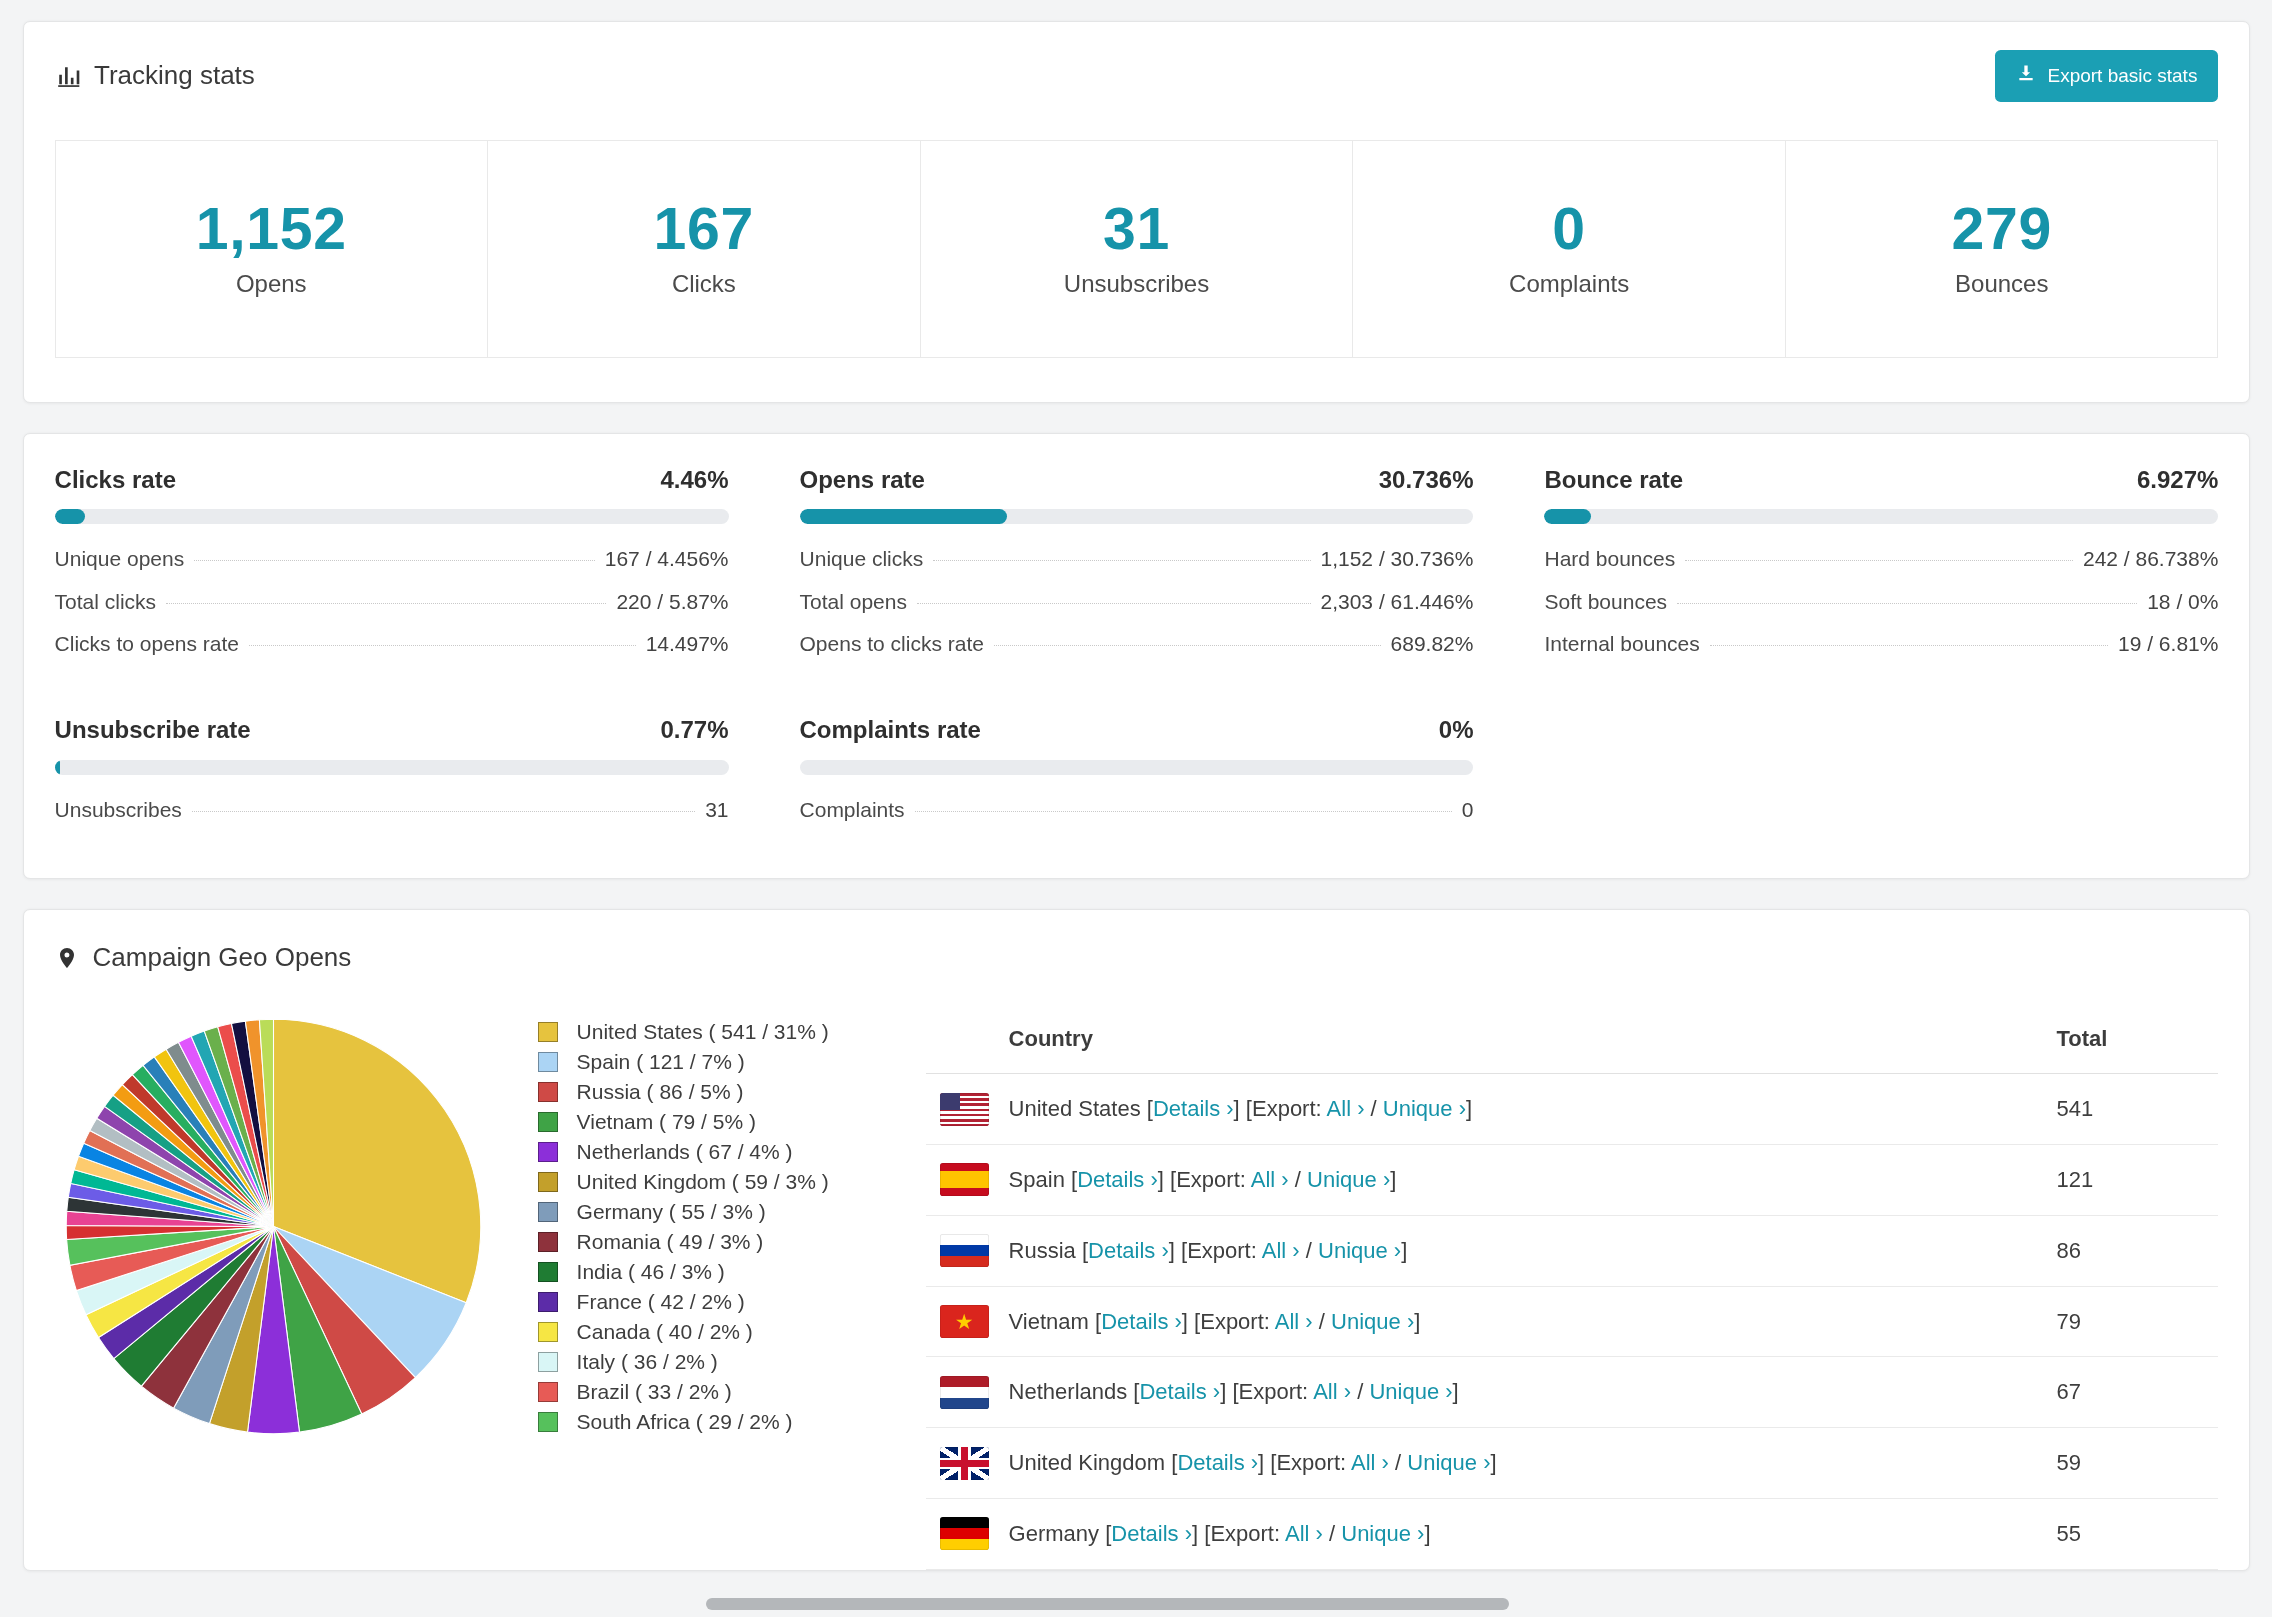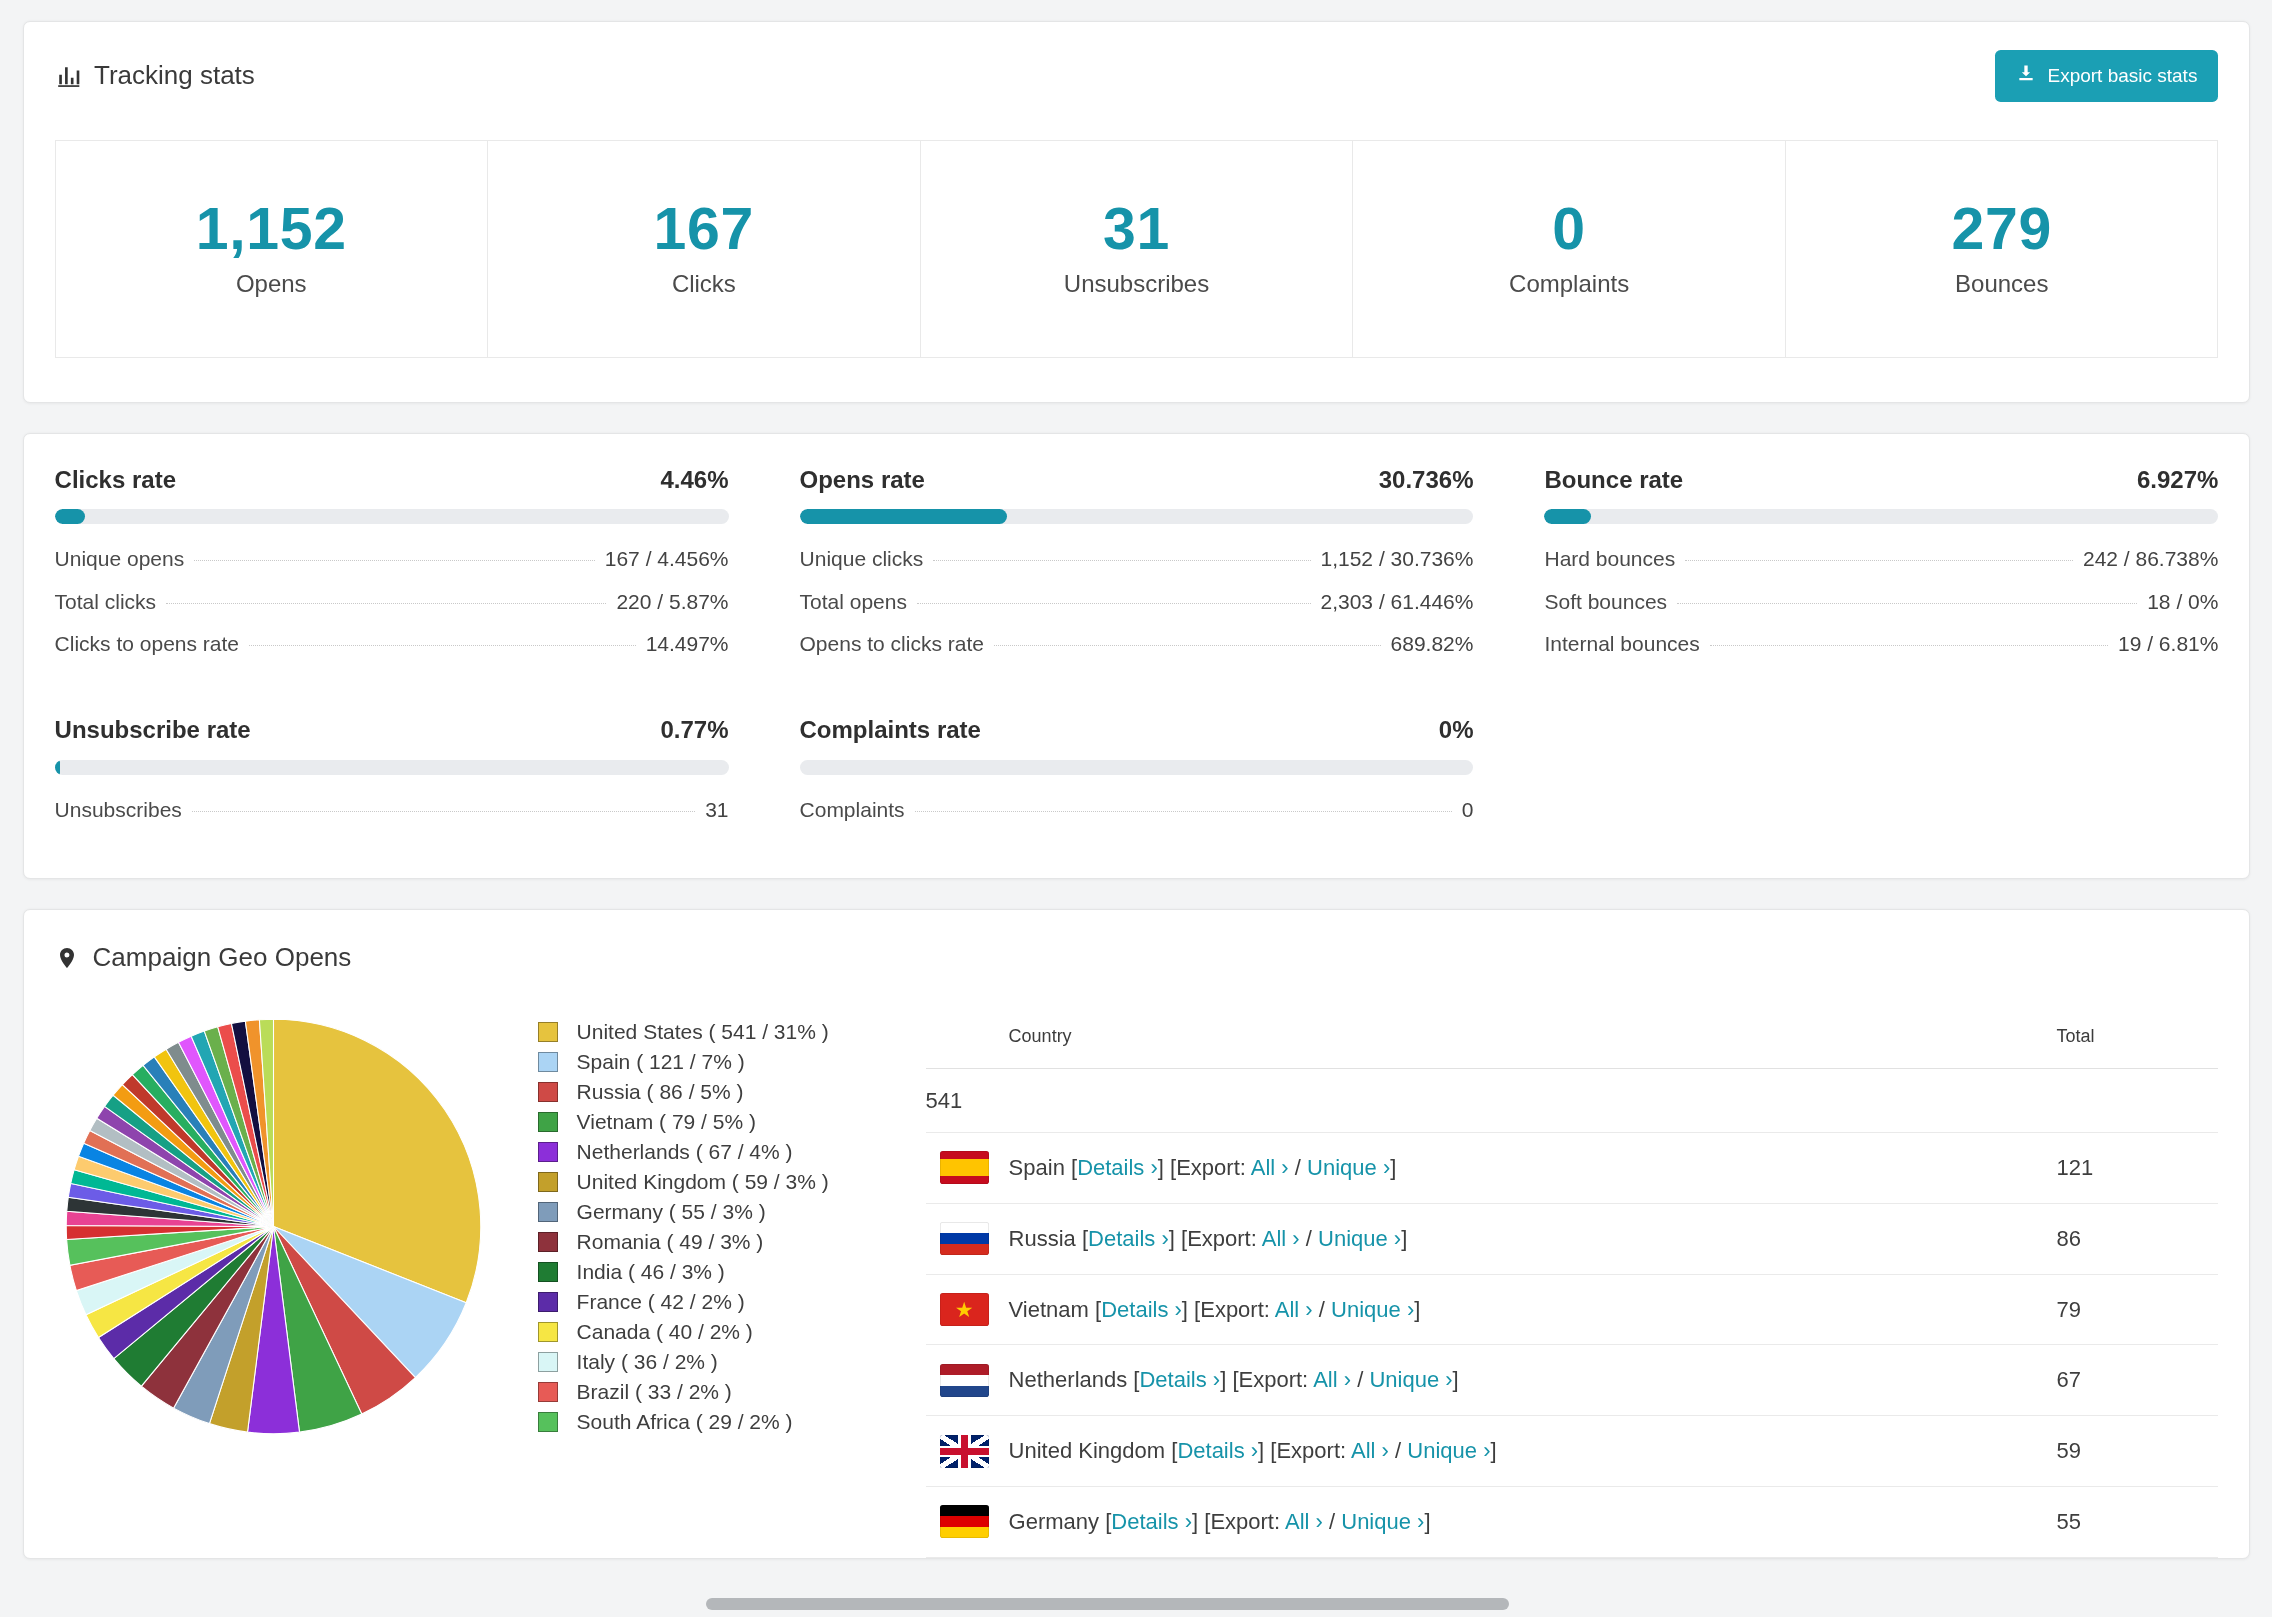--- a/index.html
+++ b/index.html
@@ -62,21 +62,21 @@
   .rate-val { color: #434343; white-space: nowrap; }
 
   
   .geo-card { padding: 32px 31px 0; }
   .geo-content { display: flex; margin-top: 32px; align-items: flex-start; }
   .pie-wrap { width: 452px; padding: 10px 0 0 7px; }
   .legend { margin-left: 31px; width: 339px; padding-top: 11.3px; }
   .legend-item { display: flex; align-items: center; gap: 19px; height: 30px; font-size: 21px; color: #3e3e3e; }
   .swatch { width: 20px; height: 20px; flex: 0 0 auto; border: 0.7px solid rgba(0,0,0,.35); }
   .geo-table { flex: 1; margin-left: 49px; }
-  .thead { display: flex; font-size: 18px; color: #3c3c3c; padding: 21px 0; border-bottom: 0.7px solid #e1e1e1; }
+  .thead { display: flex; font-size: 22px; color: #3c3c3c; padding: 21px 0; border-bottom: 0.7px solid #e1e1e1; font-weight: bold; }
   .th-country { flex: 1; padding-left: 83px; }
   .th-total { width: 162px; }
   .trow { display: flex; align-items: center; border-bottom: 0.7px solid #eaeaea; padding: 18.4px 0; }
   .row-main { flex: 1; display: flex; align-items: center; gap: 20px; padding-left: 14px; font-size: 22px; color: #3e3e3e; }
   .row-total { width: 162px; font-size: 22px; color: #3e3e3e; }
   .tlink { color: #1693a9; text-decoration: none; cursor: pointer; }
   .bracket { color: #3e3e3e; }
 
   
   .flag {
@@ -379,20 +379,28 @@
        <span>South Africa ( 29 / 2% )</span>
      </div>
       </div>
     <div class="geo-table">
       <div class="thead">
         <div class="th-country">Country</div>
         <div class="th-total">Total</div>
       </div>
       <div id="geo-tbody">
           <div class="trow">
+       <div class="row-main">
+         <span class="flag flag-us"></span>
+         <span>
+           <span>United States</span>
+           <span class="bracket">[</span><a class="tlink">Details ›</a><span class="bracket">]</span>
+           <span class="bracket">[Export:</span> <a class="tlink">All ›</a> <span class="bracket">/</span> <a class="tlink">Unique ›</a><span class="bracket">]</span>
+         </span>
+       </div>
        <div class="row-total">541</div>
      </div>
           <div class="trow">
        <div class="row-main">
          <span class="flag flag-es"></span>
          <span>
            <span>Spain</span>
            <span class="bracket">[</span><a class="tlink">Details ›</a><span class="bracket">]</span>
            <span class="bracket">[Export:</span> <a class="tlink">All ›</a> <span class="bracket">/</span> <a class="tlink">Unique ›</a><span class="bracket">]</span>
          </span>

